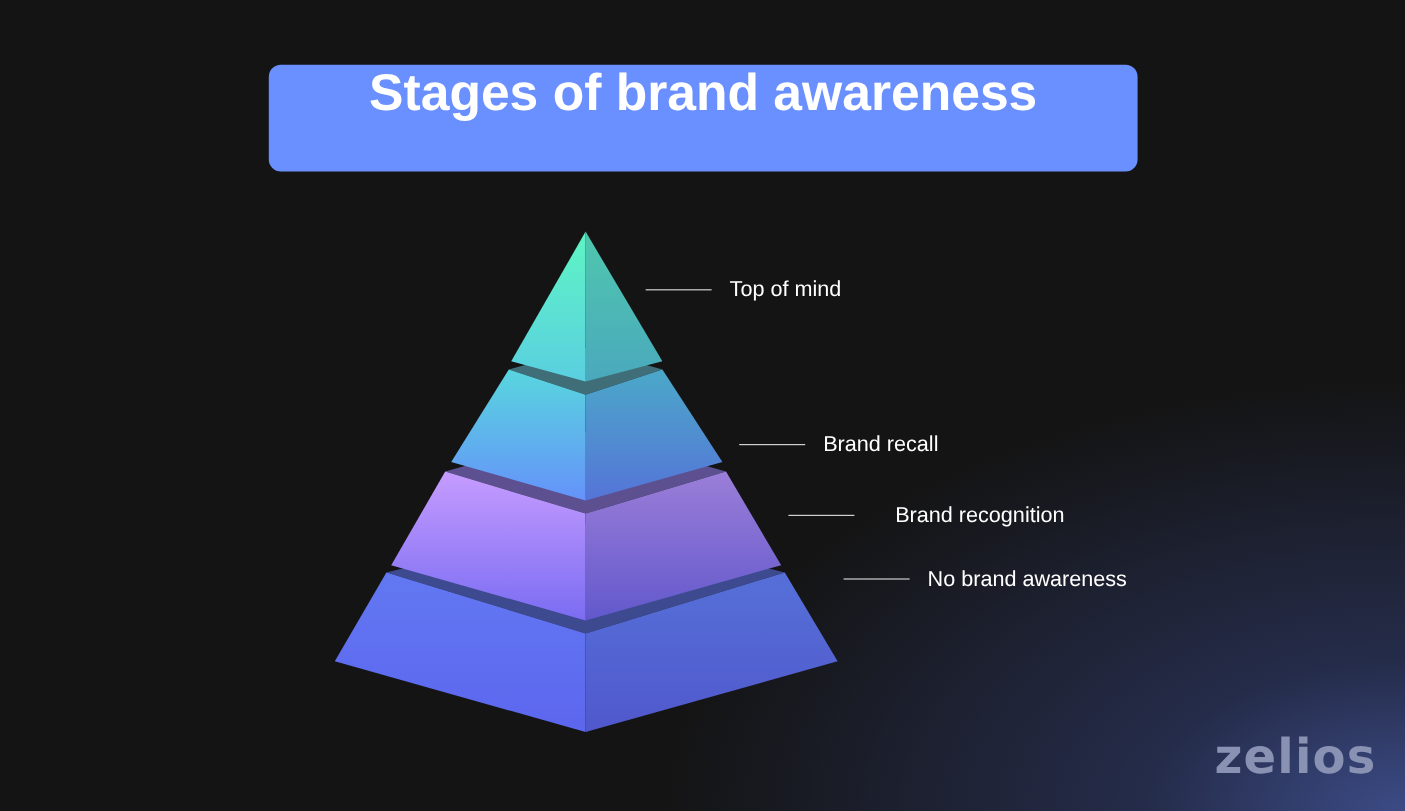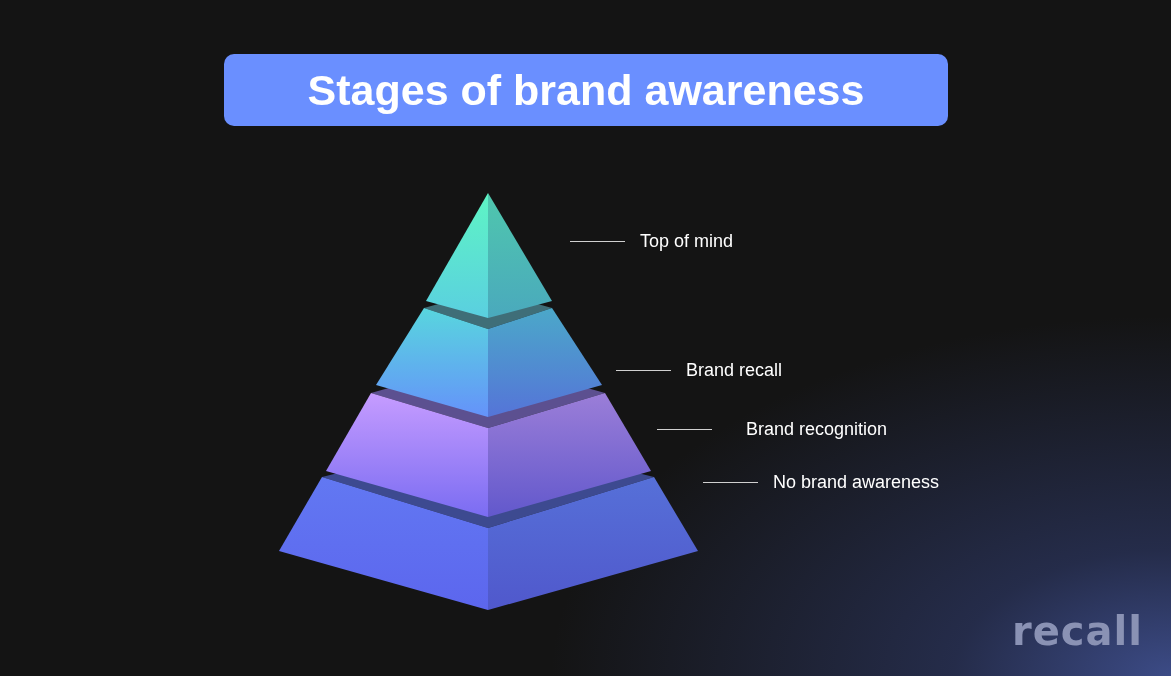--- a/index.html
+++ b/index.html
@@ -7,23 +7,23 @@
     width:1171px; height:676px; overflow:hidden; position:relative;
     background:#141414;
     font-family:"Liberation Sans", sans-serif;
   }
   .bg-glow {
     position:absolute; inset:0;
     background: radial-gradient(ellipse 620px 360px at 1171px 676px, rgba(62,78,140,0.95) 0%, rgba(48,60,110,0.6) 35%, rgba(20,20,24,0) 100%);
     pointer-events:none;
   }
   .title-box {
-    position:absolute; left:224px; top:54px; width:724px; height:72px;
+    position:absolute; left:224px; top:54px; width:724px; height:89px;
     background:#6a8fff; border-radius:10px;
-    display:flex; align-items:center; justify-content:center;
+    display:flex; align-items:flex-start; justify-content:center;
   }
   .title-text {
     color:#ffffff; font-weight:700; font-size:43px; letter-spacing:0px;
     font-family:"Liberation Sans", sans-serif;
   }
   svg.pyramid { position:absolute; left:0; top:0; }
   .label-row { position:absolute; display:flex; align-items:center; height:24px; }
   .label-line { width:55px; height:1px; background:#d0d0d0; margin-right:15px; }
   .label-text { color:#ffffff; font-size:18px; white-space:nowrap; }
   .logo {
@@ -94,30 +94,30 @@
     <polygon points="424,308 488,329 488,417 376,385" fill="url(#g2l)"></polygon>
     <polygon points="552,308 602,385 488,417 488,329" fill="url(#g2r)"></polygon>
   </g>
 
   <g>
     <polygon points="488,193 488,318 426,301" fill="url(#g1l)"></polygon>
     <polygon points="488,193 552,301 488,318" fill="url(#g1r)"></polygon>
   </g>
 </svg>
 
-<div class="label-row" style="left:570px; top:229px;justify-content:flex-end;">
+<div class="label-row" style="left:538px; top:229px;justify-content:flex-end;">
   <div class="label-line"></div>
   <span class="label-text">Top of mind</span>
 </div>
 <div class="label-row" style="left:616px; top:325px;margin-top:33px;">
   <div class="label-line"></div>
   <span class="label-text">Brand recall</span>
 </div>
 <div class="label-row" style="left:657px; top:417px;gap:19px;">
   <div class="label-line"></div>
   <span class="label-text">Brand recognition</span>
 </div>
 <div class="label-row" style="left:703px; top:470px;">
   <div class="label-line"></div>
   <span class="label-text">No brand awareness</span>
 </div>
 
-<div class="logo">recall</div>
+<div class="logo">zelios</div>
 
 </body></html>

